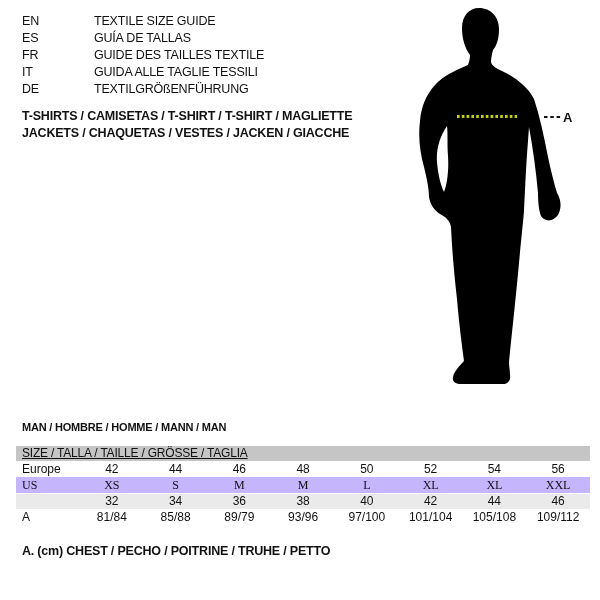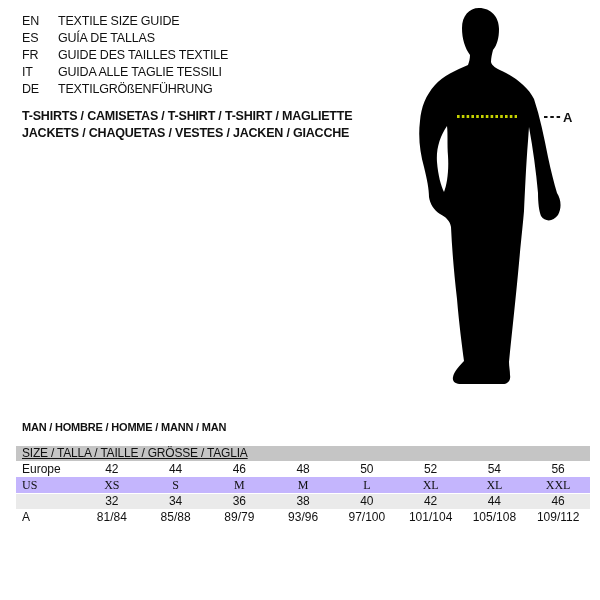--- a/index.html
+++ b/index.html
@@ -3,21 +3,21 @@
 <meta charset="utf-8">
 <style>
   html,body{margin:0;padding:0;background:#fff;}
   #page{position:relative;width:600px;height:600px;background:#fff;overflow:hidden;
         font-family:"Liberation Sans",sans-serif;color:#111;}
 
   
   #lang-list{position:absolute;left:22px;top:13px;}
   .lang-row{display:flex;height:17px;line-height:17px;font-size:12.5px;font-weight:normal;letter-spacing:-0.2px;}
   .lang-code{width:36px;flex:0 0 36px;}
-  .lang-label{white-space:nowrap;}
+  .lang-label{white-space:nowrap;margin-left:36px;}
 
   
   #categories{position:absolute;left:22px;top:108px;}
   .cat-line{height:17px;line-height:17px;font-size:12.5px;font-weight:bold;letter-spacing:-0.2px;white-space:nowrap;}
 
   
   #figure-svg{position:absolute;left:400px;top:0px;width:200px;height:400px;}
 
   
   #section-title{position:absolute;left:22px;top:421px;font-size:11px;font-weight:bold;letter-spacing:-0.2px;}
@@ -157,14 +157,15 @@
           <div class="tcell">89/79</div>
           <div class="tcell">93/96</div>
           <div class="tcell">97/100</div>
           <div class="tcell">101/104</div>
           <div class="tcell">105/108</div>
           <div class="tcell">109/112</div>
         </div>
       </div>
   </div>
 
+  <div id="footnote">A. (cm) CHEST / PECHO / POITRINE / TRUHE / PETTO</div>
 
 </div>
 
 </body></html>

